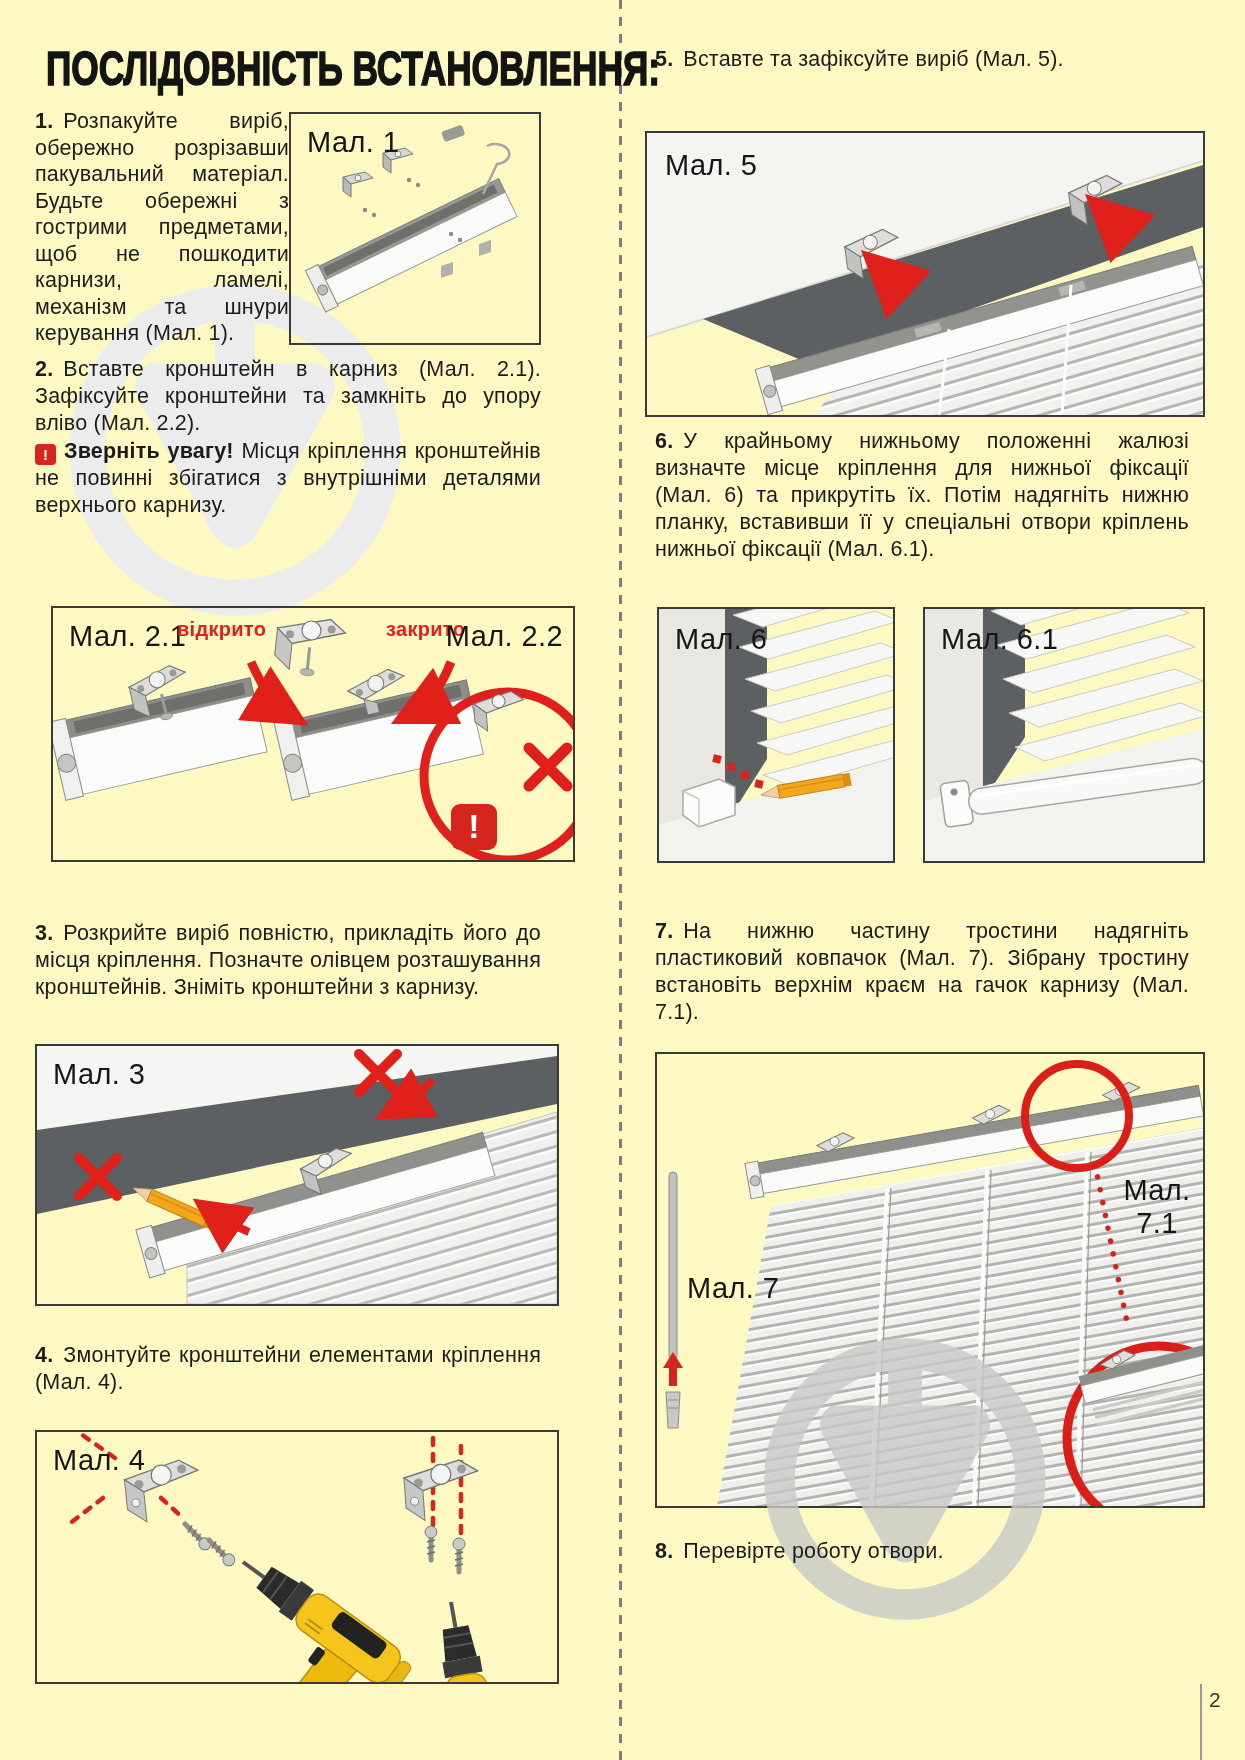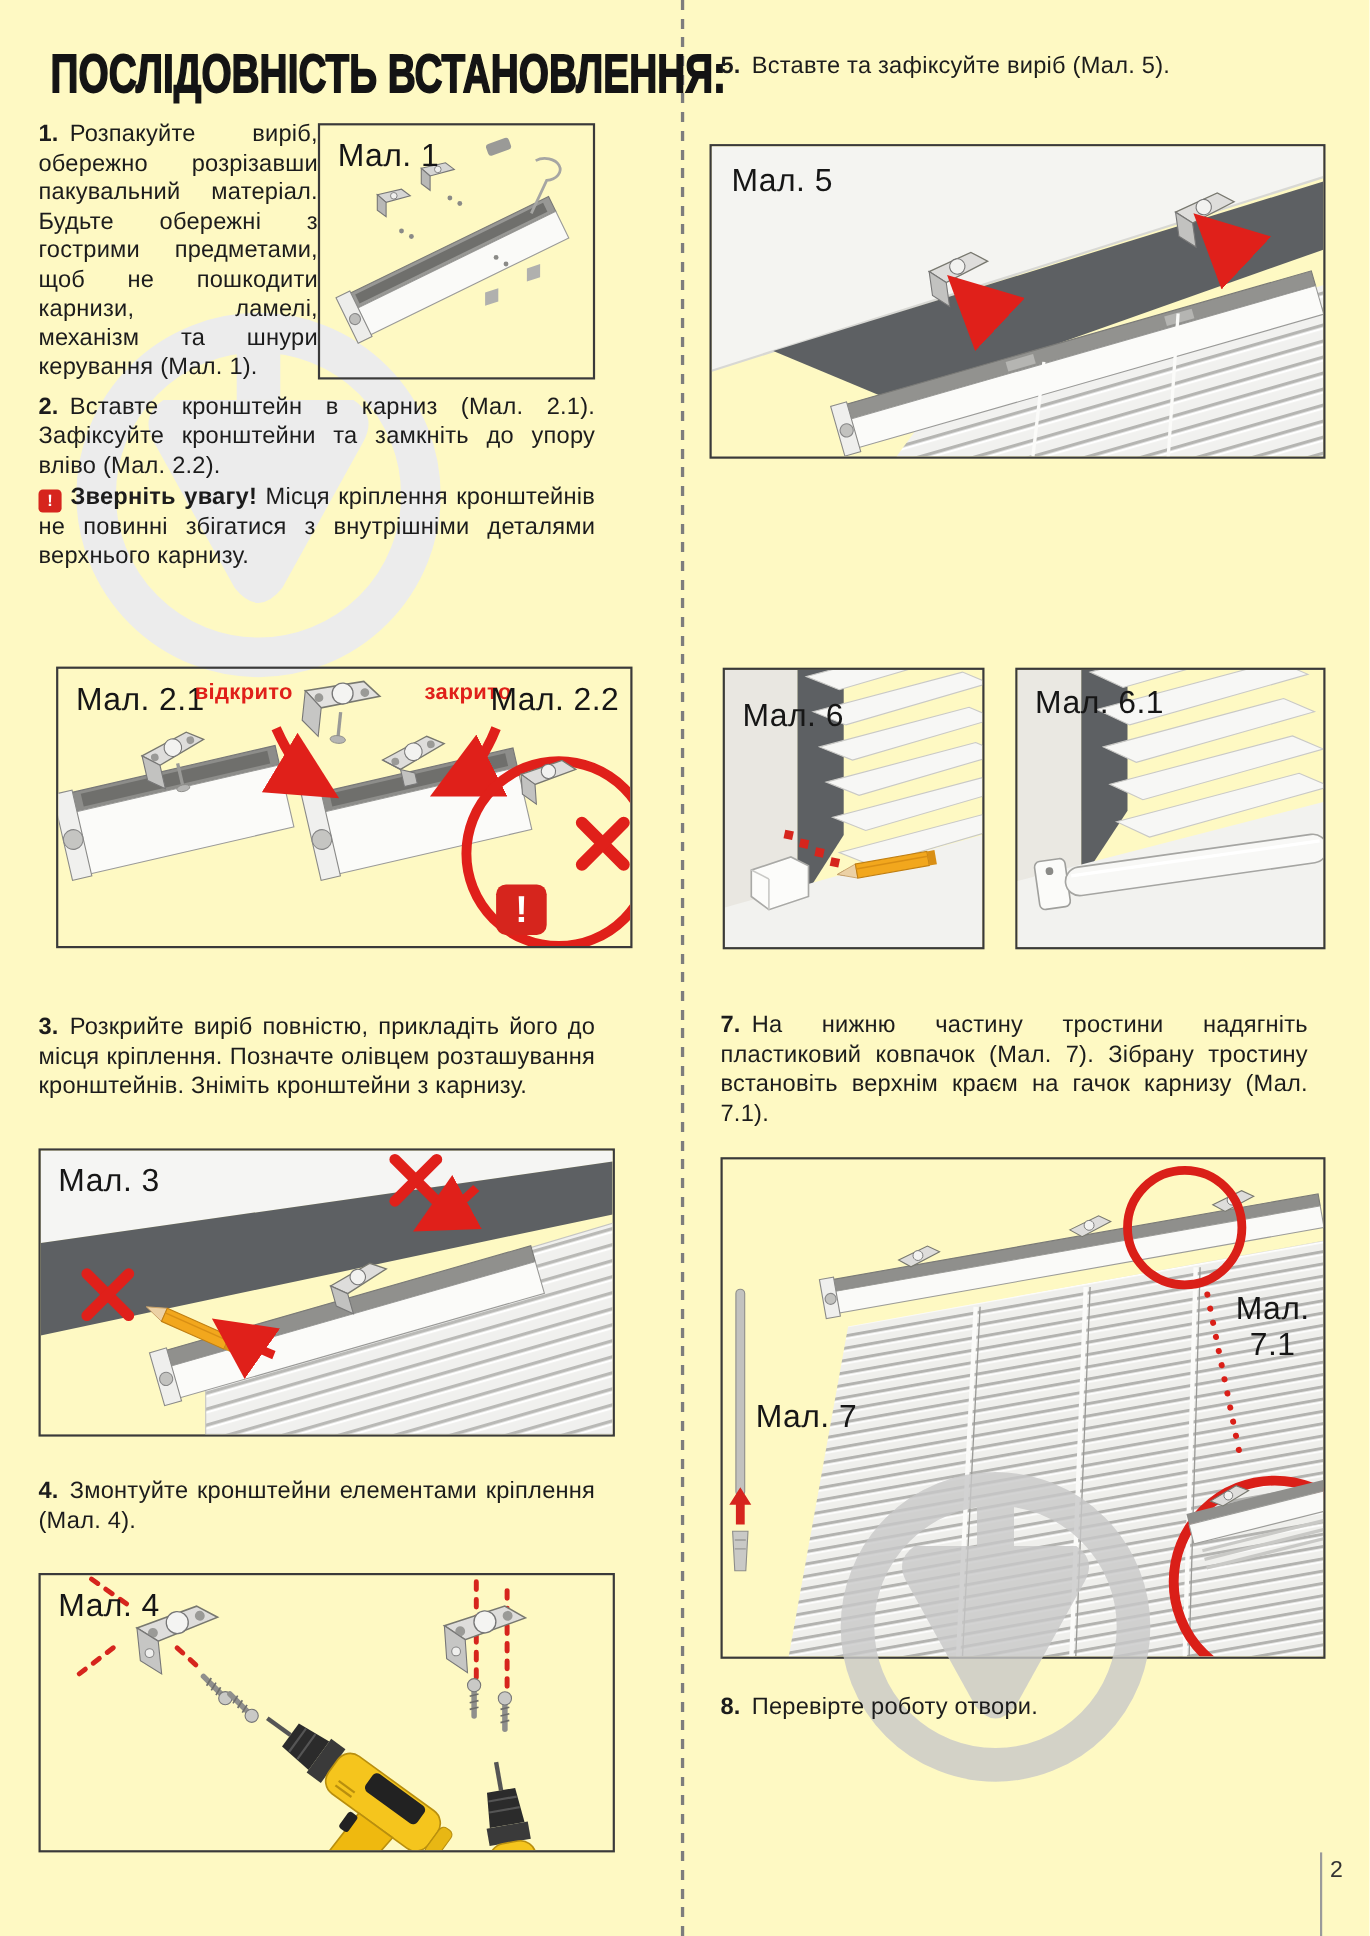--- a/index.html
+++ b/index.html
@@ -323,23 +323,26 @@
       <g transform="translate(420,48) rotate(-8)">
         <polygon points="0,12 40,0 54,10 14,24" fill="#dedddb" stroke="#78786f" stroke-width="1.2"></polygon>
         <circle cx="26" cy="11" r="7" fill="#f2f2f0" stroke="#777" stroke-width="1"></circle>
         <polygon points="0,12 14,24 14,46 0,34" fill="#c2c2c0" stroke="#777" stroke-width="1"></polygon>
       </g>
       <path d="M262,162 L 230,132" stroke="#e0201a" stroke-width="11" marker-end="url(#arr5)"></path>
       <path d="M486,106 L 454,76" stroke="#e0201a" stroke-width="11" marker-end="url(#arr5)"></path>
     </svg>
   </div>
 
+  <div class="para" style="left:655px;top:428px;width:534px;">
+    <span class="num">6.</span><span>У крайньому нижньому положенні жалюзі визначте місце кріплення для нижньої фіксації (Мал. 6) та прикрутіть їх. Потім надягніть нижню планку, вставивши її у спеціальні отвори кріплень нижньої фіксації (Мал. 6.1).</span>
+  </div>
 
   <div class="figbox" style="left:657px;top:607px;width:238px;height:256px;">
-    <div class="figlabel" style="left:16px;top:26px;">Мал. 6</div>
+    <div class="figlabel" style="left:16px;top:14px;">Мал. 6</div>
     <svg class="art" width="234" height="252" viewBox="0 0 234 252">
       <rect x="0" y="0" width="66" height="252" fill="#e9e7e1"></rect>
       <polygon points="66,0 108,0 108,150 66,216" fill="#5d6063"></polygon>
       <g>
         <polygon points="74,6 210,-30 234,-20 104,18" fill="#f7f7f5" stroke="#c9c9c6" stroke-width="1"></polygon>
         <polygon points="80,38 216,2 240,12 110,50" fill="#f7f7f5" stroke="#c9c9c6" stroke-width="1"></polygon>
         <polygon points="86,70 222,34 246,44 116,82" fill="#f7f7f5" stroke="#c9c9c6" stroke-width="1"></polygon>
         <polygon points="92,102 228,66 252,76 122,114" fill="#f7f7f5" stroke="#c9c9c6" stroke-width="1"></polygon>
         <polygon points="98,134 234,98 258,108 128,146" fill="#f7f7f5" stroke="#c9c9c6" stroke-width="1"></polygon>
         <polygon points="104,166 240,130 264,140 134,178" fill="#f7f7f5" stroke="#c9c9c6" stroke-width="1"></polygon>

